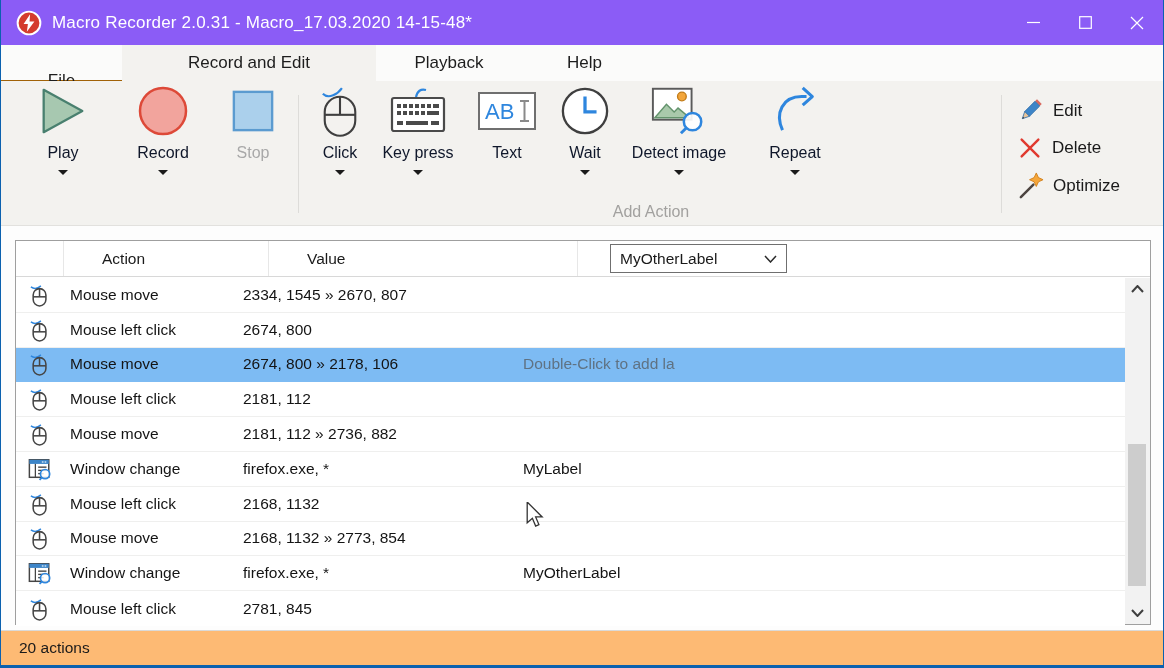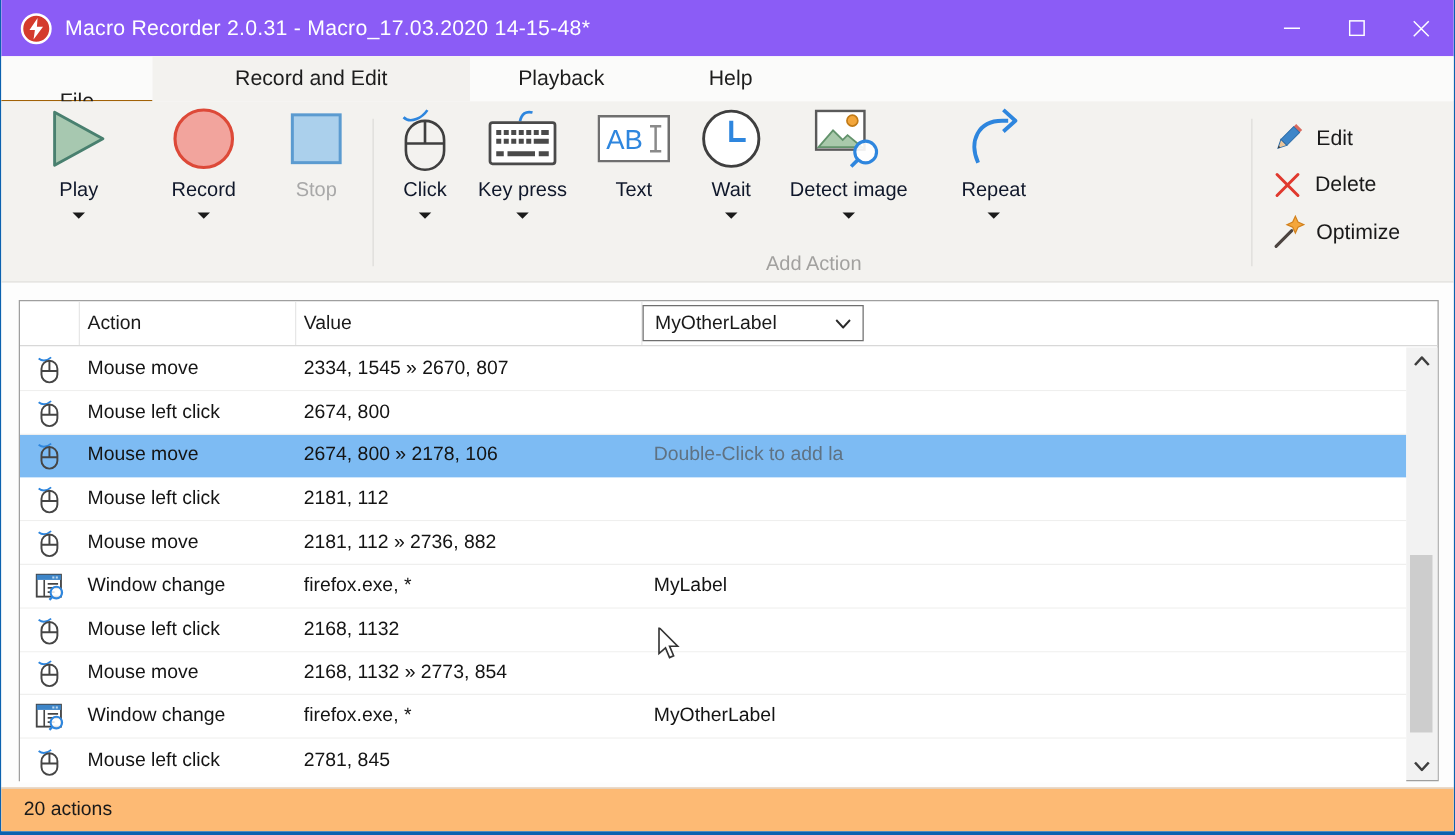--- a/index.html
+++ b/index.html
@@ -46,21 +46,21 @@
   .rarrow.hidden { visibility:hidden; }
   .vsep { position:absolute; top:14px; height:118px; width:1px; background:#dddcd9; }
   .group-label { position:absolute; left:297px; width:706px; top:122px; text-align:center;
     font-size:16px; color:#a2a19f; }
   .side-col { position:absolute; left:1016px; top:16px; display:flex; flex-direction:column; gap:11px; }
   .side-btn { display:flex; align-items:center; gap:9px; font-size:17px; color:#1a1a1a; }
   
   .main { flex:1 1 auto; background:#fdfdfd; padding:14px 14px 0 14px; }
   .table { position:relative; width:1136px; height:385px; border:1px solid #9f9f9f; background:#fff; }
   .thead { height:36px; display:flex; align-items:center; border-bottom:1px solid #d8d8d8;
-    font-size:15.5px; color:#1a1a1a; }
+    font-size:15.5px; color:#1a1a1a;gap:32px; }
   .th { height:100%; display:flex; align-items:center; border-right:1px solid #e7e7e7; padding-left:6px; }
   .th-icon { width:48px; }
   .th-action { width:173px; }
   .th-value { width:277px; }
   .th-label { width:180px; padding:0; border-right:none; }
   .th-comment { flex:1; border-right:none; }
   .hdr-dropdown { margin:0 3px 0 0; width:177px; height:29px; border:1px solid #6f6f6f; background:#fff;
     display:flex; align-items:center; padding:0 9px; font-size:15.5px; color:#1a1a1a; }
   .hdr-dropdown .dd-text { flex:1; }
   .tbody { position:absolute; top:37px; left:0; right:25px; bottom:0; }

